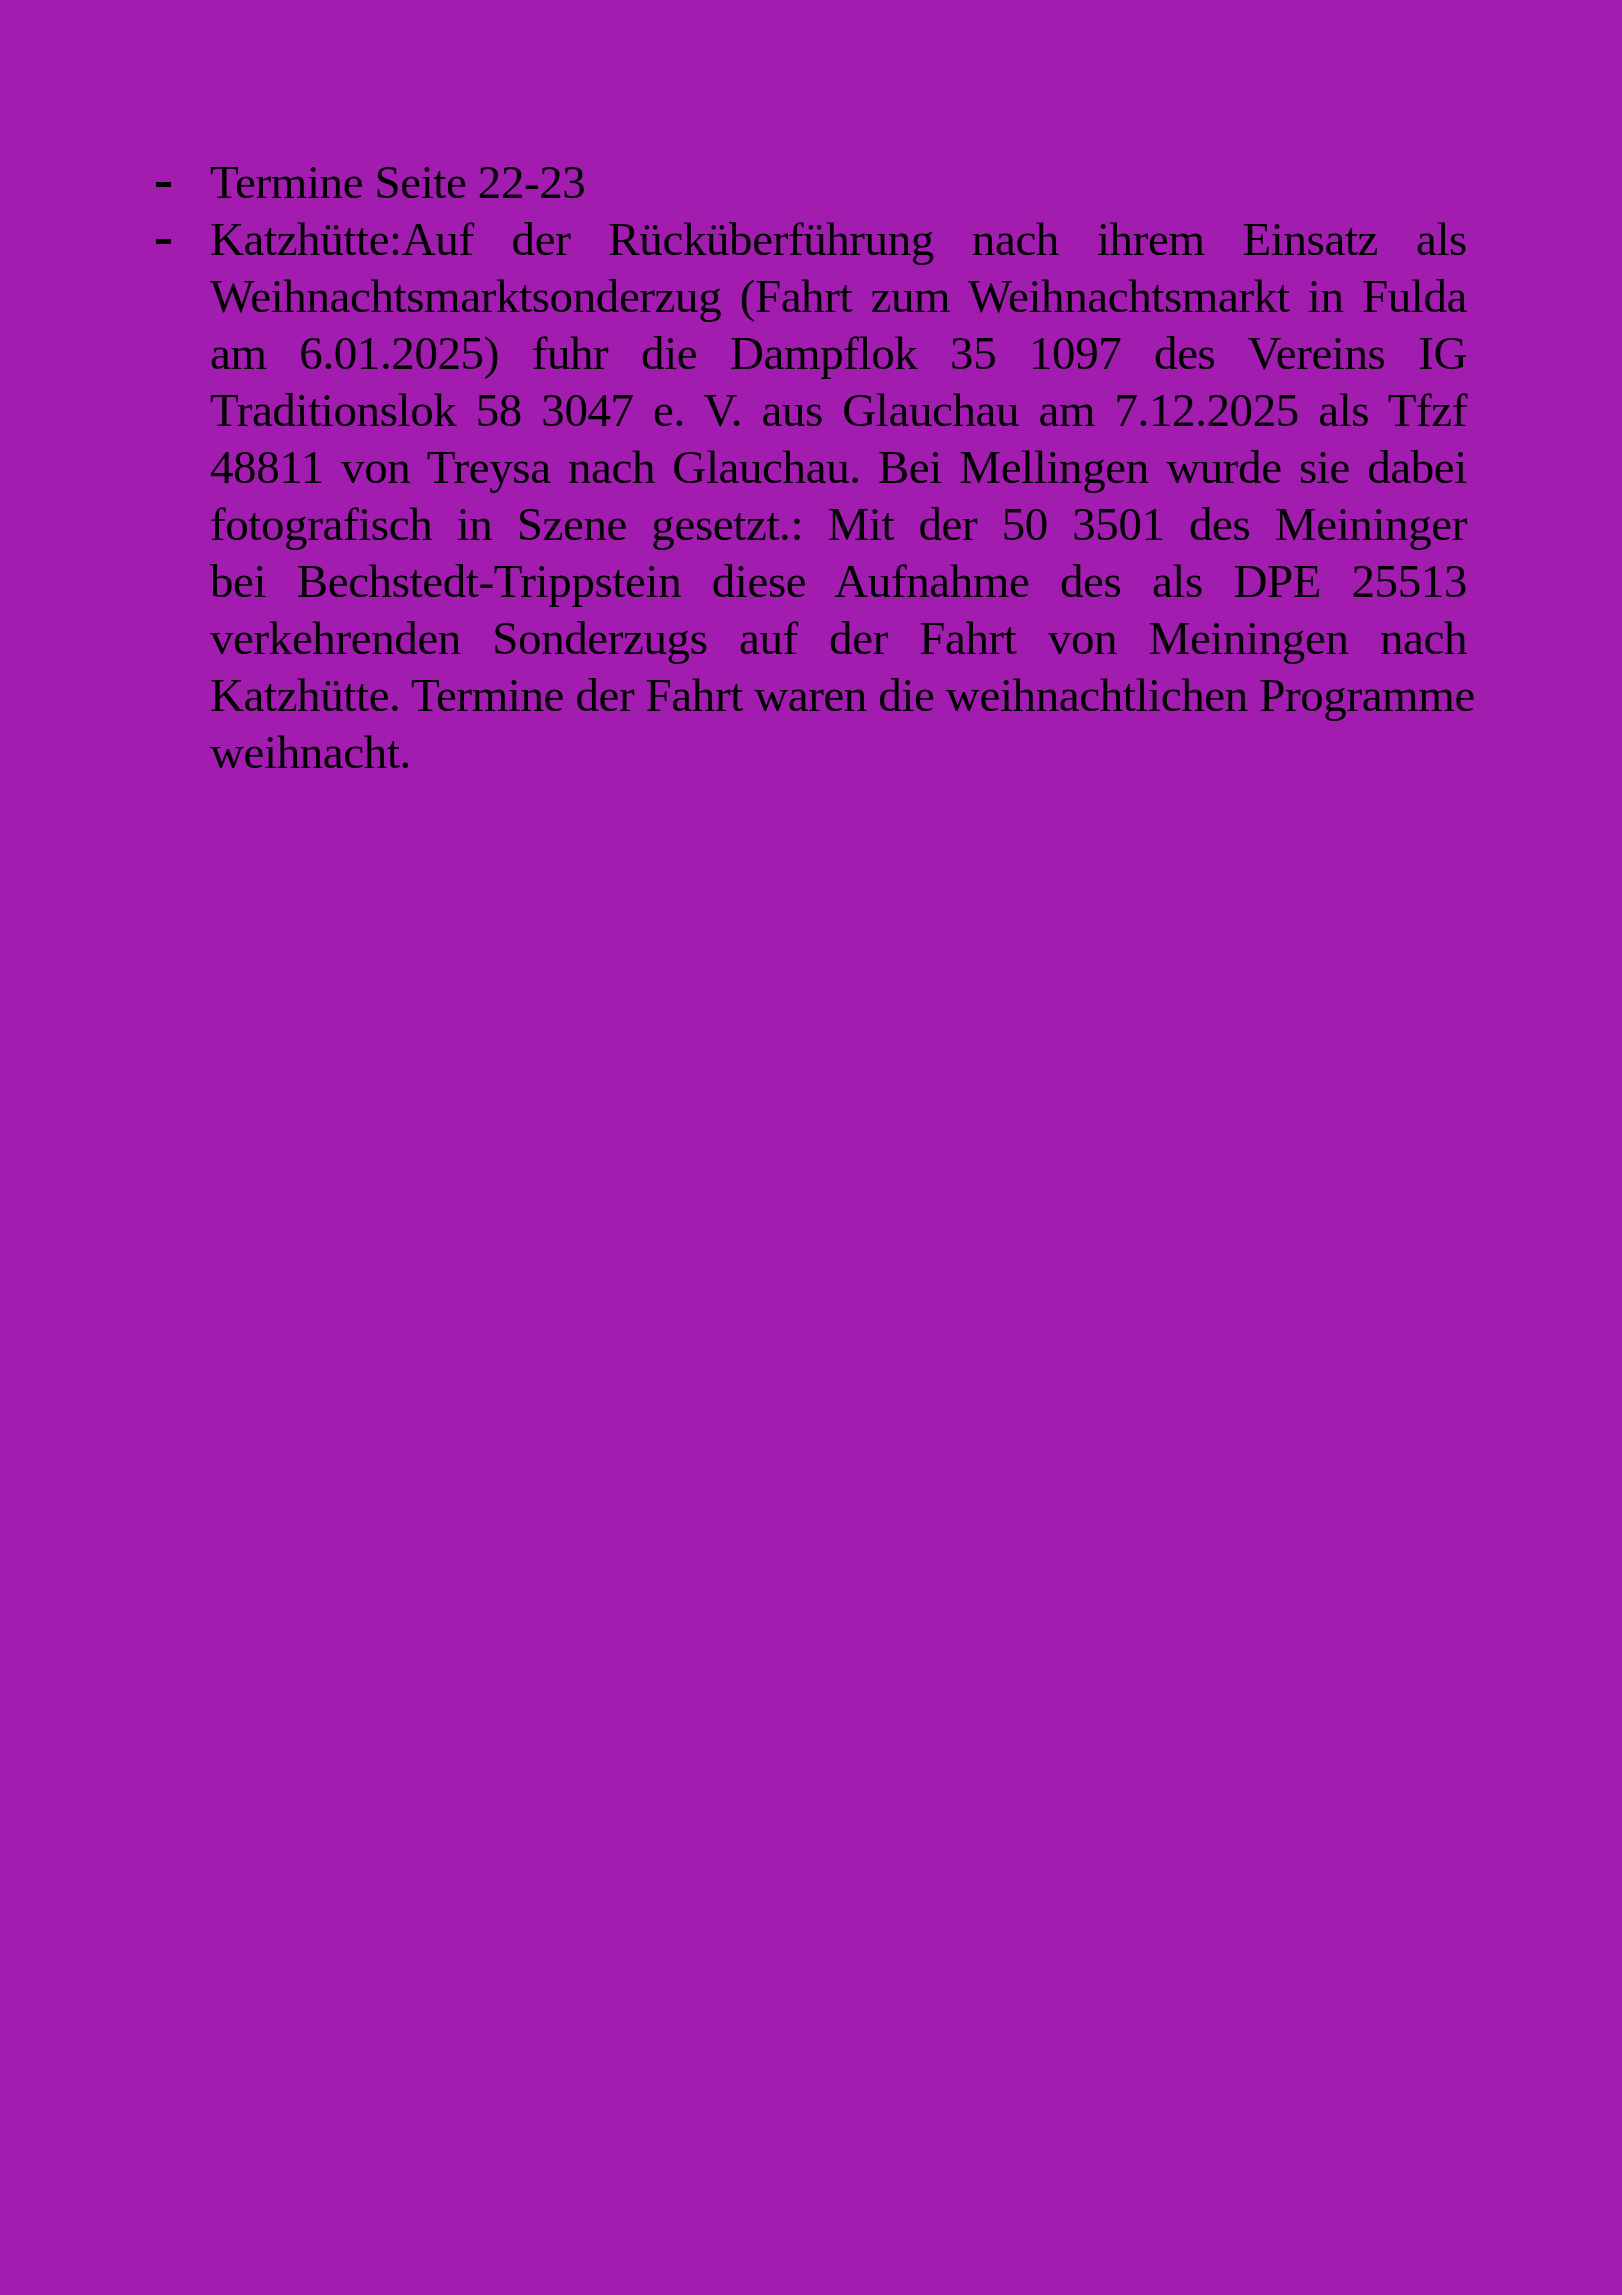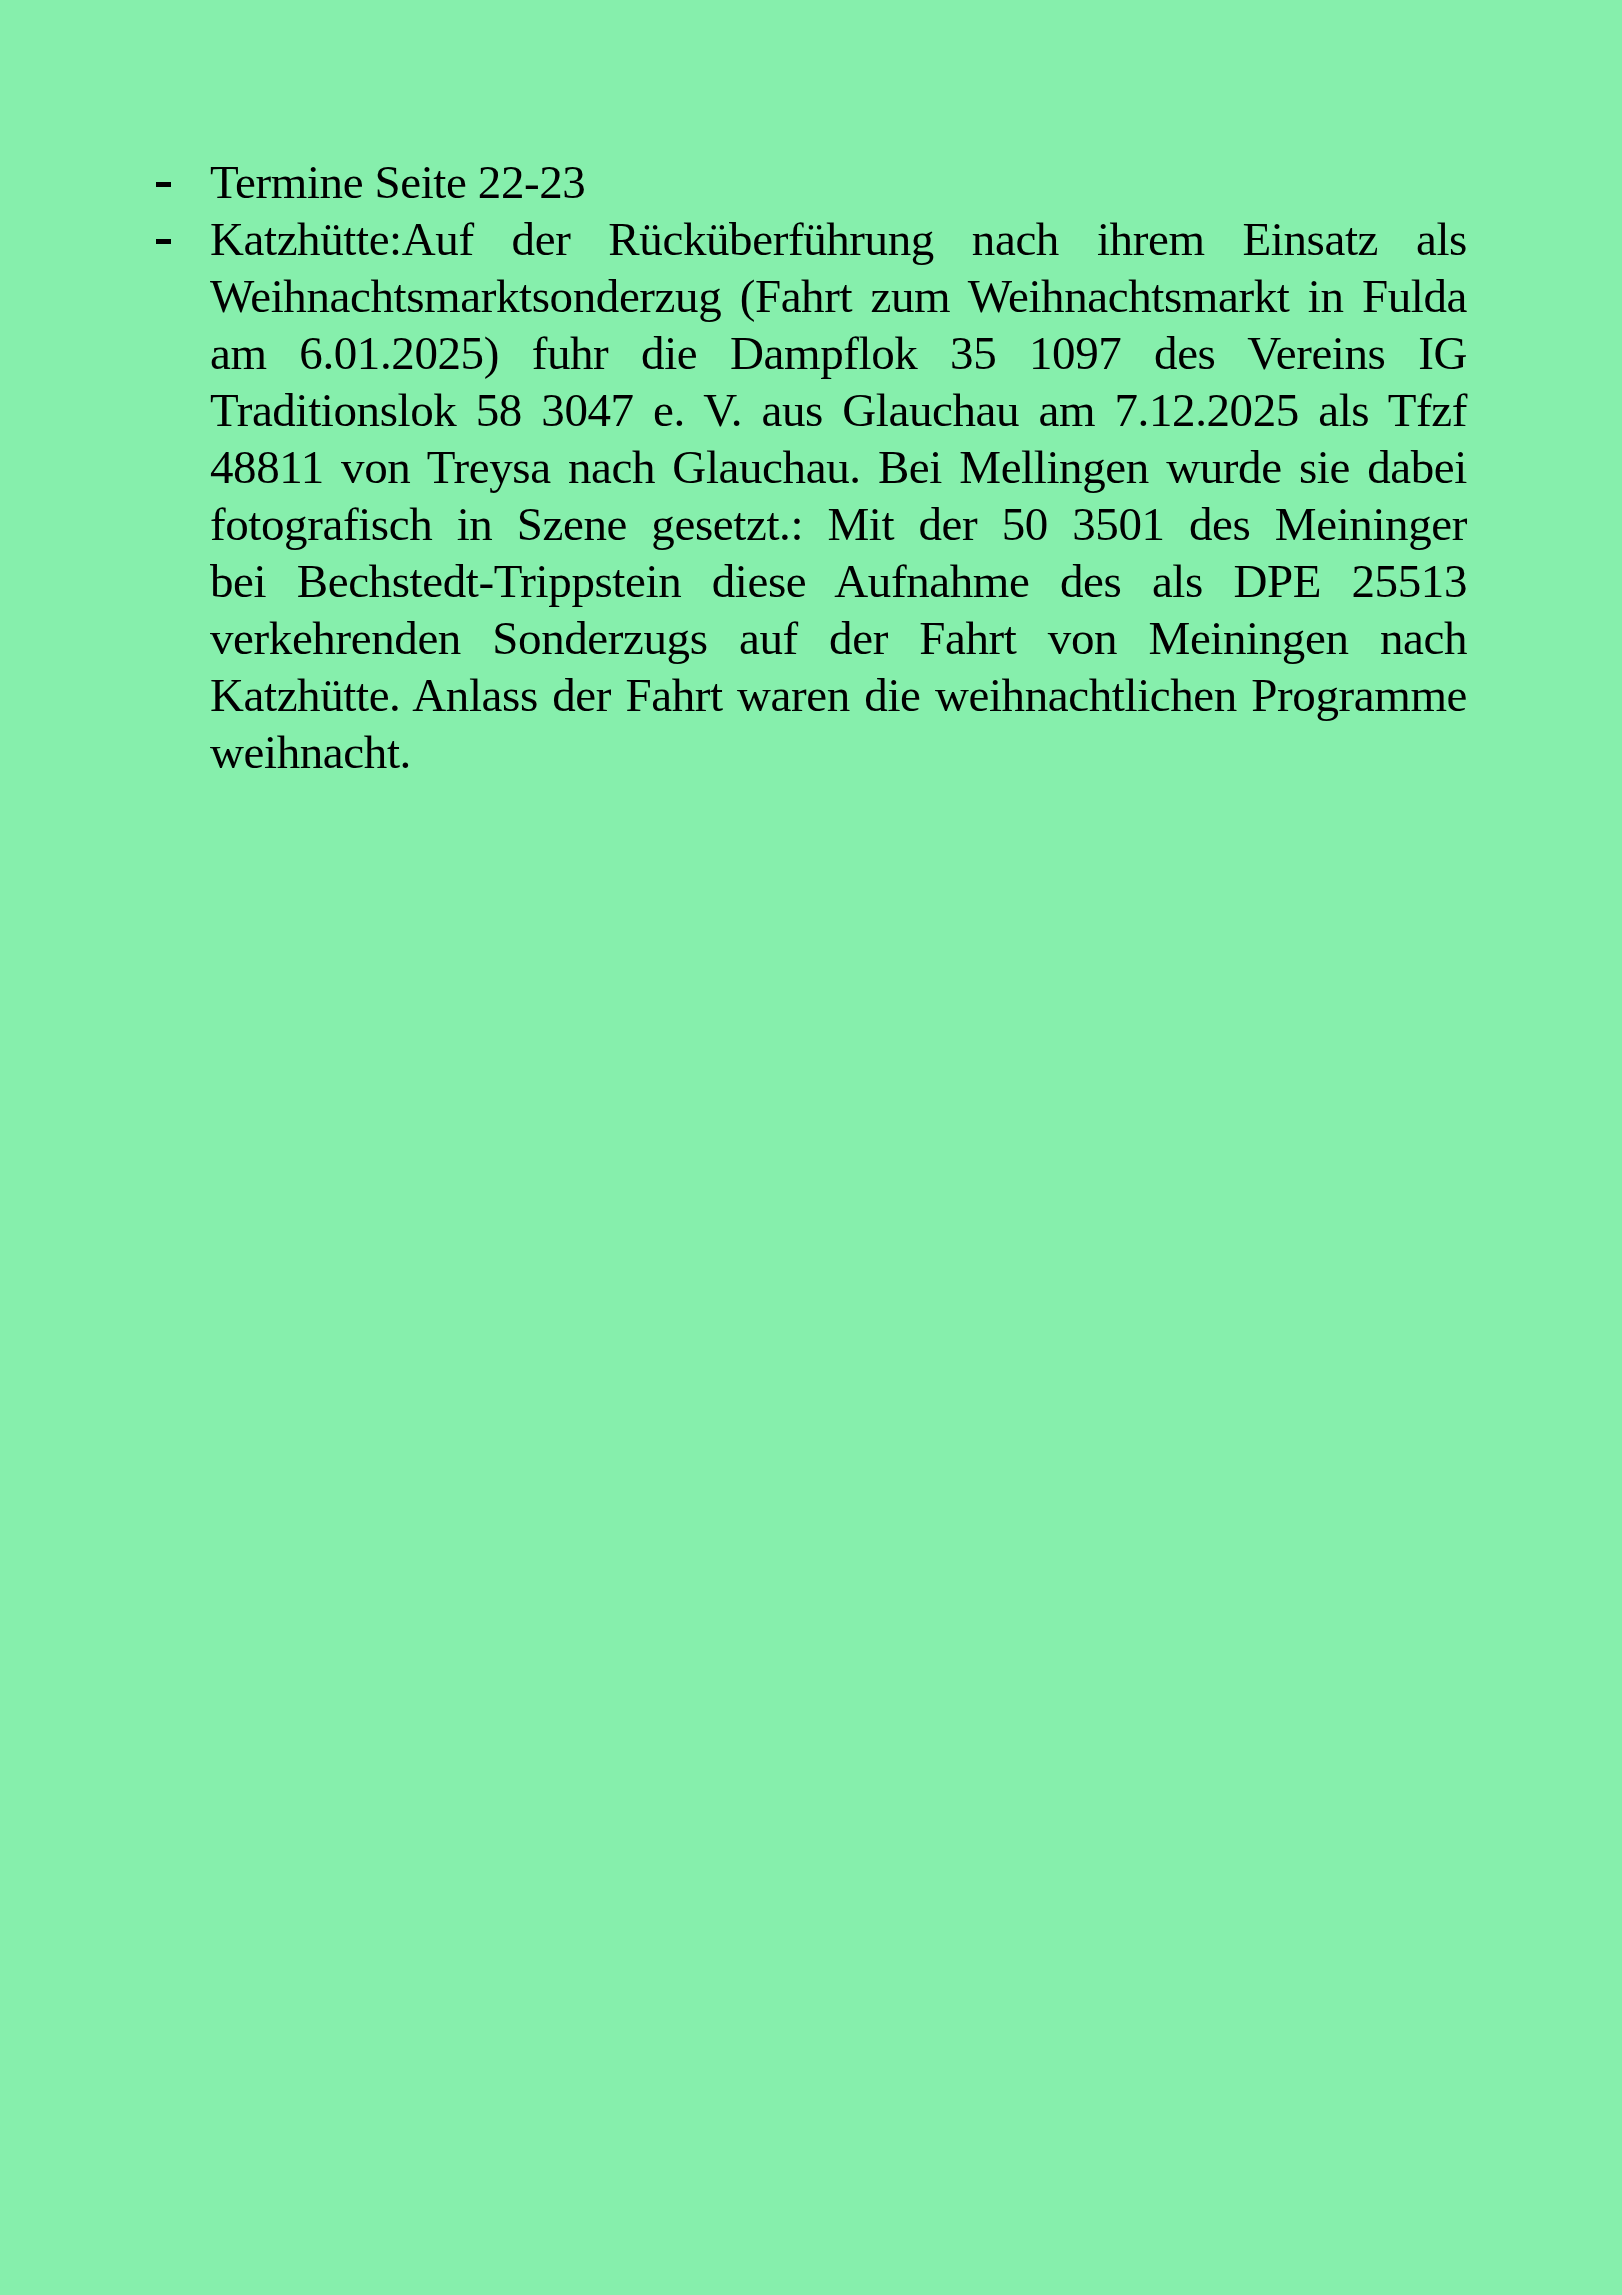--- a/index.html
+++ b/index.html
@@ -14,21 +14,21 @@
       overflow: hidden;
       font-family: "Liberation Serif", "DejaVu Serif", serif;
       color: #000000;
     }
     .page {
       position: absolute;
       left: 0;
       top: 0;
       width: 1622px;
       height: 2295px;
-      background: #86efac;
+      background: #a21caf;
     }
     .list {
       position: absolute;
       left: 154px;
       top: 154px;
       width: 1313px;
     }
     .item {
       position: relative;
       padding-left: 56px;
@@ -82,19 +82,19 @@
     <div class="item">
       <span class="bullet"></span>
       <span class="line">Katzhütte:Auf der Rücküberführung nach ihrem Einsatz als</span>
       <span class="line">Weihnachtsmarktsonderzug (Fahrt zum Weihnachtsmarkt in Fulda</span>
       <span class="line">am 6.01.2025) fuhr die Dampflok 35 1097 des Vereins IG</span>
       <span class="line">Traditionslok 58 3047 e. V. aus Glauchau am 7.12.2025 als Tfzf</span>
       <span class="line">48811 von Treysa nach Glauchau. Bei Mellingen wurde sie dabei</span>
       <span class="line">fotografisch in Szene gesetzt.: Mit der 50 3501 des Meininger</span>
       <span class="line">bei Bechstedt-Trippstein diese Aufnahme des als DPE 25513</span>
       <span class="line">verkehrenden Sonderzugs auf der Fahrt von Meiningen nach</span>
-      <span class="line">Katzhütte. Anlass der Fahrt waren die weihnachtlichen Programme</span>
+      <span class="line">Katzhütte. Termine der Fahrt waren die weihnachtlichen Programme</span>
       <span class="line last">weihnacht.</span>
     </div>
 
   </div>
 </div>
 
 
 </body></html>

